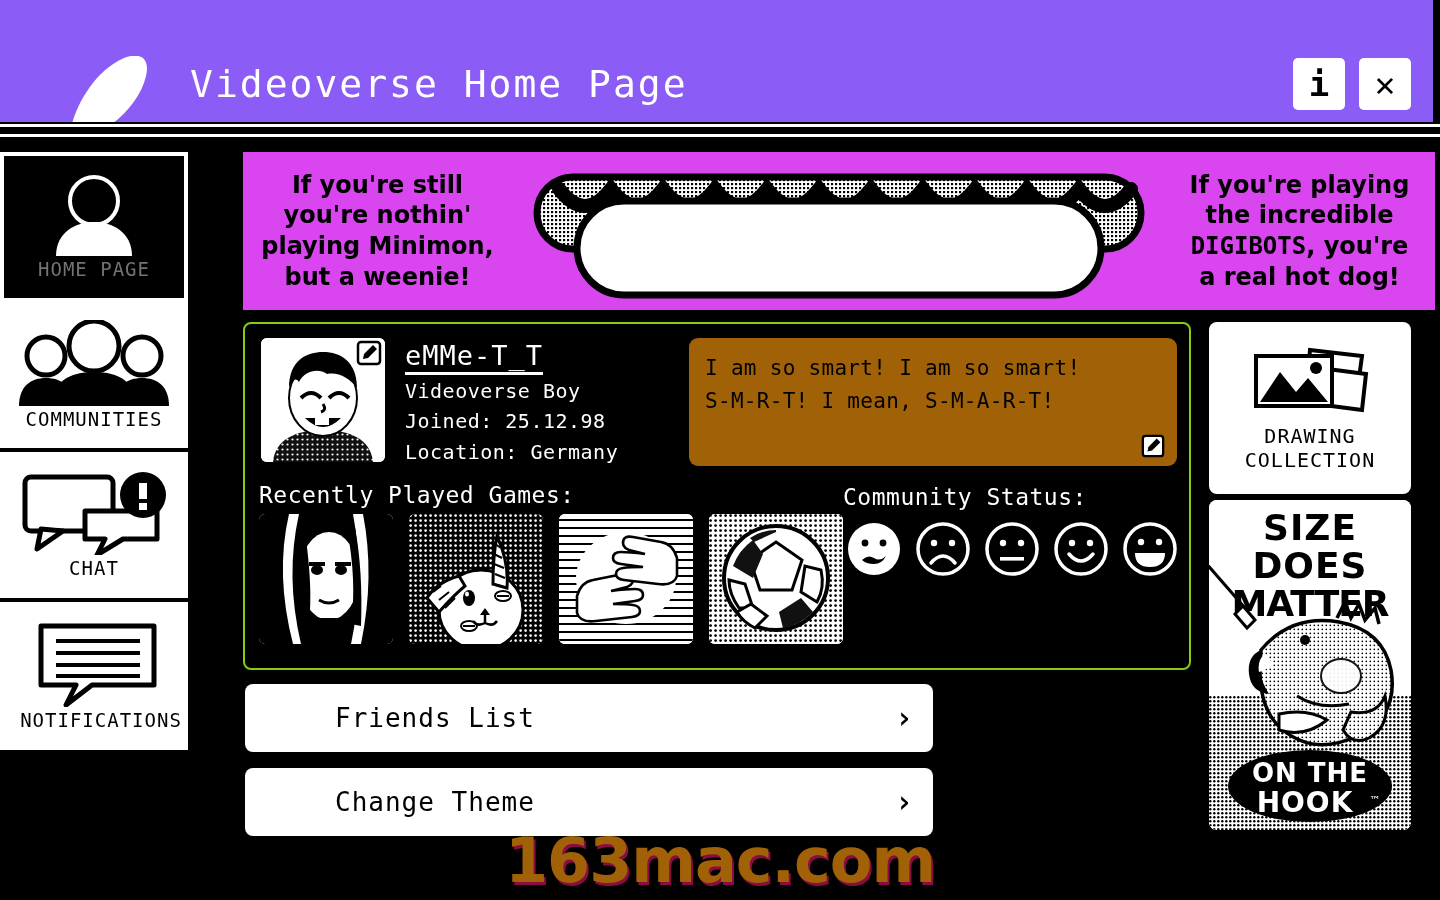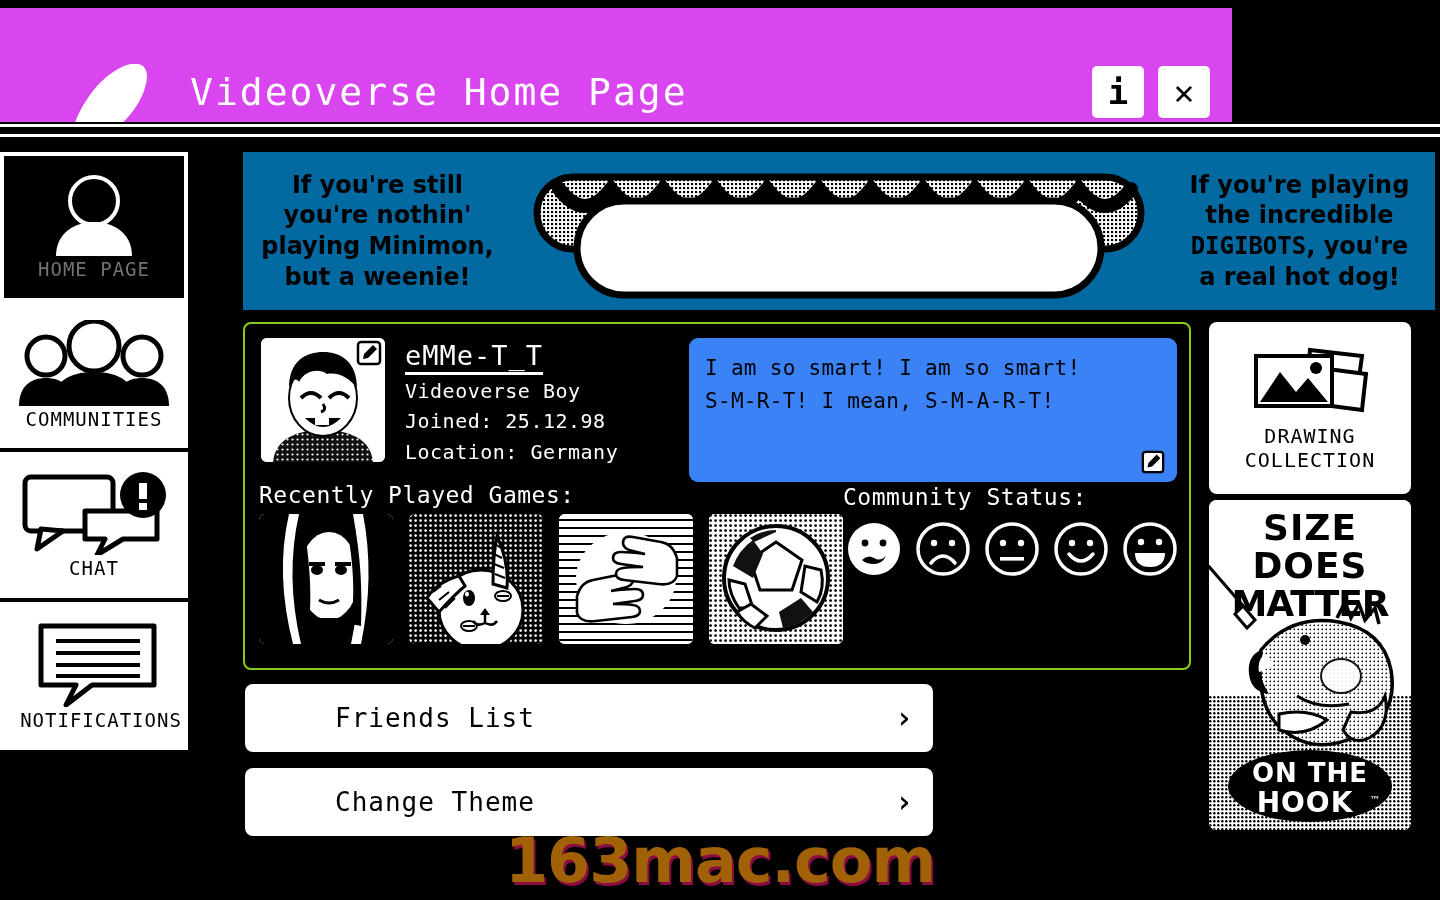--- a/index.html
+++ b/index.html
@@ -4,21 +4,21 @@
 <style>
   * { box-sizing: border-box; margin: 0; padding: 0; }
   html, body {
     width: 1440px; height: 900px;
     background: #000; overflow: hidden;
     font-family: "DejaVu Sans Mono", "Liberation Mono", monospace;
   }
   #app { position: relative; width: 1440px; height: 900px; background: #000; }
 
   
-  .titlebar { position: absolute; left: 0; top: 8px; width: 1232px; height: 122px; background:#d946ef; }
+  .titlebar { position: absolute; left: 0; top: 0; width: 1433px; height: 122px; background:#8b5cf6; }
   .wave { position: absolute; left: 72px; top: 56px; width: 110px; height: 68px; }
   .title-text {
     position: absolute; left: 190px; top: 62px;
     color: #fff; font-size: 38px; letter-spacing: 2px; white-space: nowrap;
     font-family: "DejaVu Sans Mono", monospace;
   }
   .win-btns { position: absolute; right: 22px; top: 58px; display: flex; gap: 14px; }
   .win-btn {
     width: 52px; height: 52px; background: #fff; border-radius: 5px;
     display: flex; align-items: center; justify-content: center;
@@ -35,21 +35,21 @@
     border-bottom: 4px solid #000;
   }
   .nav-item.active { background: #000; color: #737373; border: 4px solid #fff; }
   .nav-icon { display: flex; align-items: center; justify-content: center; }
   .nav-label { font-size: 19px; letter-spacing: 1px; margin-top: 2px; white-space: nowrap;
     font-family: "DejaVu Sans Mono", monospace; }
 
   
   .banner {
     position: absolute; left: 243px; top: 152px; width: 1192px; height: 158px;
-    background: #0369a1; color: #000; display: flex; align-items: center;
+    background: #d946ef; color: #000; display: flex; align-items: center;
   }
   .banner-txt {
     font-family: "DejaVu Sans", "Liberation Sans", sans-serif;
     font-weight: bold; font-size: 24px; line-height: 1.28; text-align: center;
   }
   .banner-left { width: 255px; padding-left: 14px; }
   .banner-right { width: 255px; padding-right: 16px; }
   .banner-mid { flex: 1; display:flex; align-items:center; justify-content:center; }
   .digibots { font-family: "DejaVu Sans Mono", monospace; letter-spacing: 0px; }
 
@@ -65,22 +65,22 @@
   .edit-badge { position: absolute; right: 3px; top: 2px; width: 26px; height: 26px; }
 
   .pinfo { position: absolute; left: 160px; top: 16px; color: #fff; }
   .pname {
     font-size: 27px; letter-spacing: 1px; border-bottom: 3px solid #fff;
     display: inline-block; padding-bottom: 1px; line-height: 1.15;
   }
   .pline { font-size: 20px; line-height: 1.42; letter-spacing: 0.5px; margin-top: 2px; }
 
   .status-box {
-    position: absolute; left: 444px; top: 14px; width: 488px; height: 144px;
-    background: #3b82f6; color: #000; border-radius: 9px; padding: 14px 16px;
+    position: absolute; left: 444px; top: 14px; width: 488px; height: 128px;
+    background: #a16207; color: #000; border-radius: 9px; padding: 14px 16px;
   }
   .status-line { font-size: 21px; line-height: 1.55; letter-spacing: 0.3px; }
   .status-edit { position: absolute; right: 12px; bottom: 8px; width: 24px; height: 24px; }
 
   .sec-label { position: absolute; color: #fff; font-size: 23px; letter-spacing: 0.5px; }
   .games-label { left: 14px; top: 158px; }
   .status-label { left: 598px; top: 160px; }
 
   .games-row { position: absolute; left: 14px; top: 190px; display: flex; gap: 16px; }
   .game-thumb {

